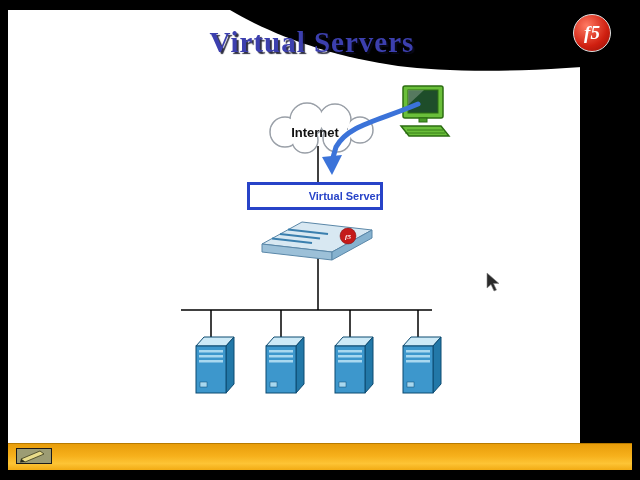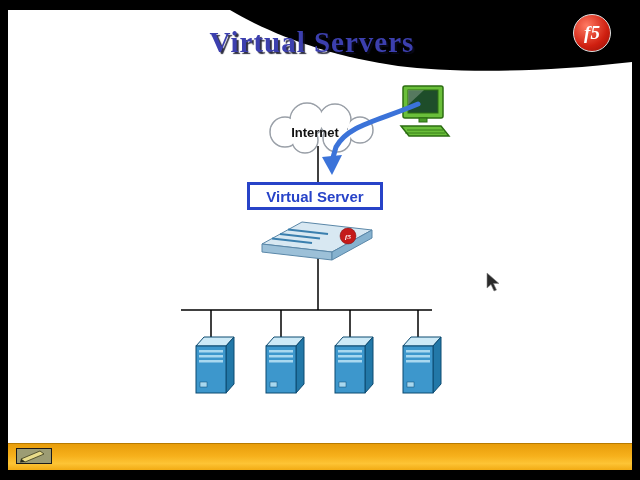--- a/index.html
+++ b/index.html
@@ -1,21 +1,21 @@
 <!DOCTYPE html>
 <html style="--title-blue: #3c3fae; --f5-red: #cf1f10; --box-blue: #2743c8; --arrow-blue: #3b73d9; --bar-yellow: #f6b01b; --server-blue: #3d97cc;"><head>
 <meta charset="utf-8">
 <style>
   html,body { margin:0; padding:0; background:#000; }
   #screen {
     position:relative; width:640px; height:480px; background:#000;
     overflow:hidden; font-family:"Liberation Sans", sans-serif;
   }
   #slide {
-    position:absolute; left:8px; top:10px; width:624px; height:460px;
+    position:absolute; left:8px; top:10px; width:572px; height:460px;
     background:#fff;
   }
   #slide > * { position:absolute; }
 
   
   #swoosh { left:0; top:0; width:624px; height:70px; }
 
   
   #title {
     left:0; top:16px; width:624px; text-align:center;
@@ -38,22 +38,22 @@
 
   #connectors { left:0; top:0; width:624px; height:460px; pointer-events:none; }
   #cloud      { left:247px; top:88px; width:138px; height:60px; }
   #computer   { left:385px; top:74px; width:60px; height:62px; }
   #arrow      { left:300px; top:85px; width:130px; height:95px; }
 
   #vs-box {
     left:239px; top:172px; width:136px; height:28px;
     background:#fff; border:3px solid var(--box-blue, #2743c8);
     box-sizing:border-box;
-    display:flex; align-items:center; justify-content:center;
-    font-weight:bold; font-size:15px; color:var(--box-blue, #2743c8);
+    display:flex; align-items:center; justify-content:flex-end;
+    font-weight:bold; font-size:11px; color:var(--box-blue, #2743c8);
   }
 
   #appliance { left:250px; top:202px; width:118px; height:52px; }
 
   #rack { left:0; top:0; width:624px; height:460px; pointer-events:none; }
   .tower { position:absolute; top:322px; width:48px; height:64px; }
 
   #cursor { left:478px; top:262px; width:16px; height:22px; }
 
   #bottom-bar {

